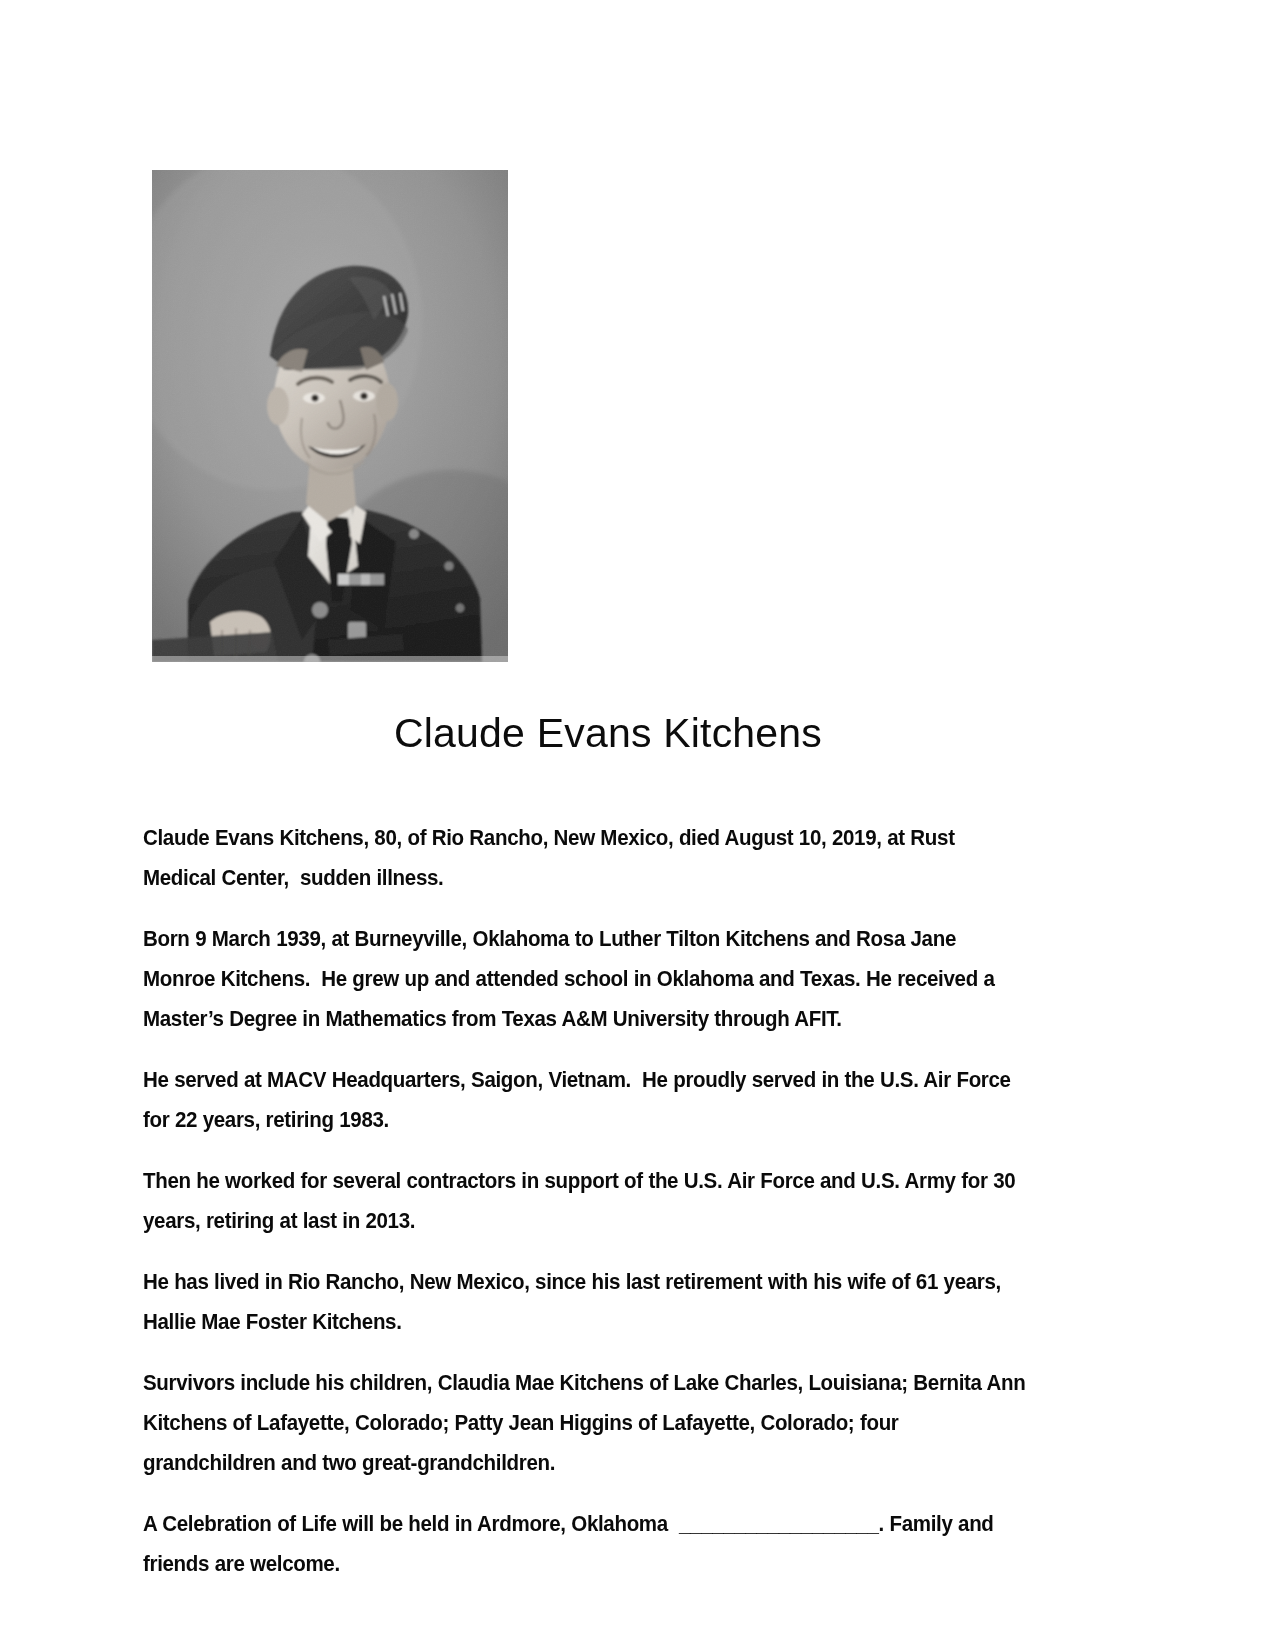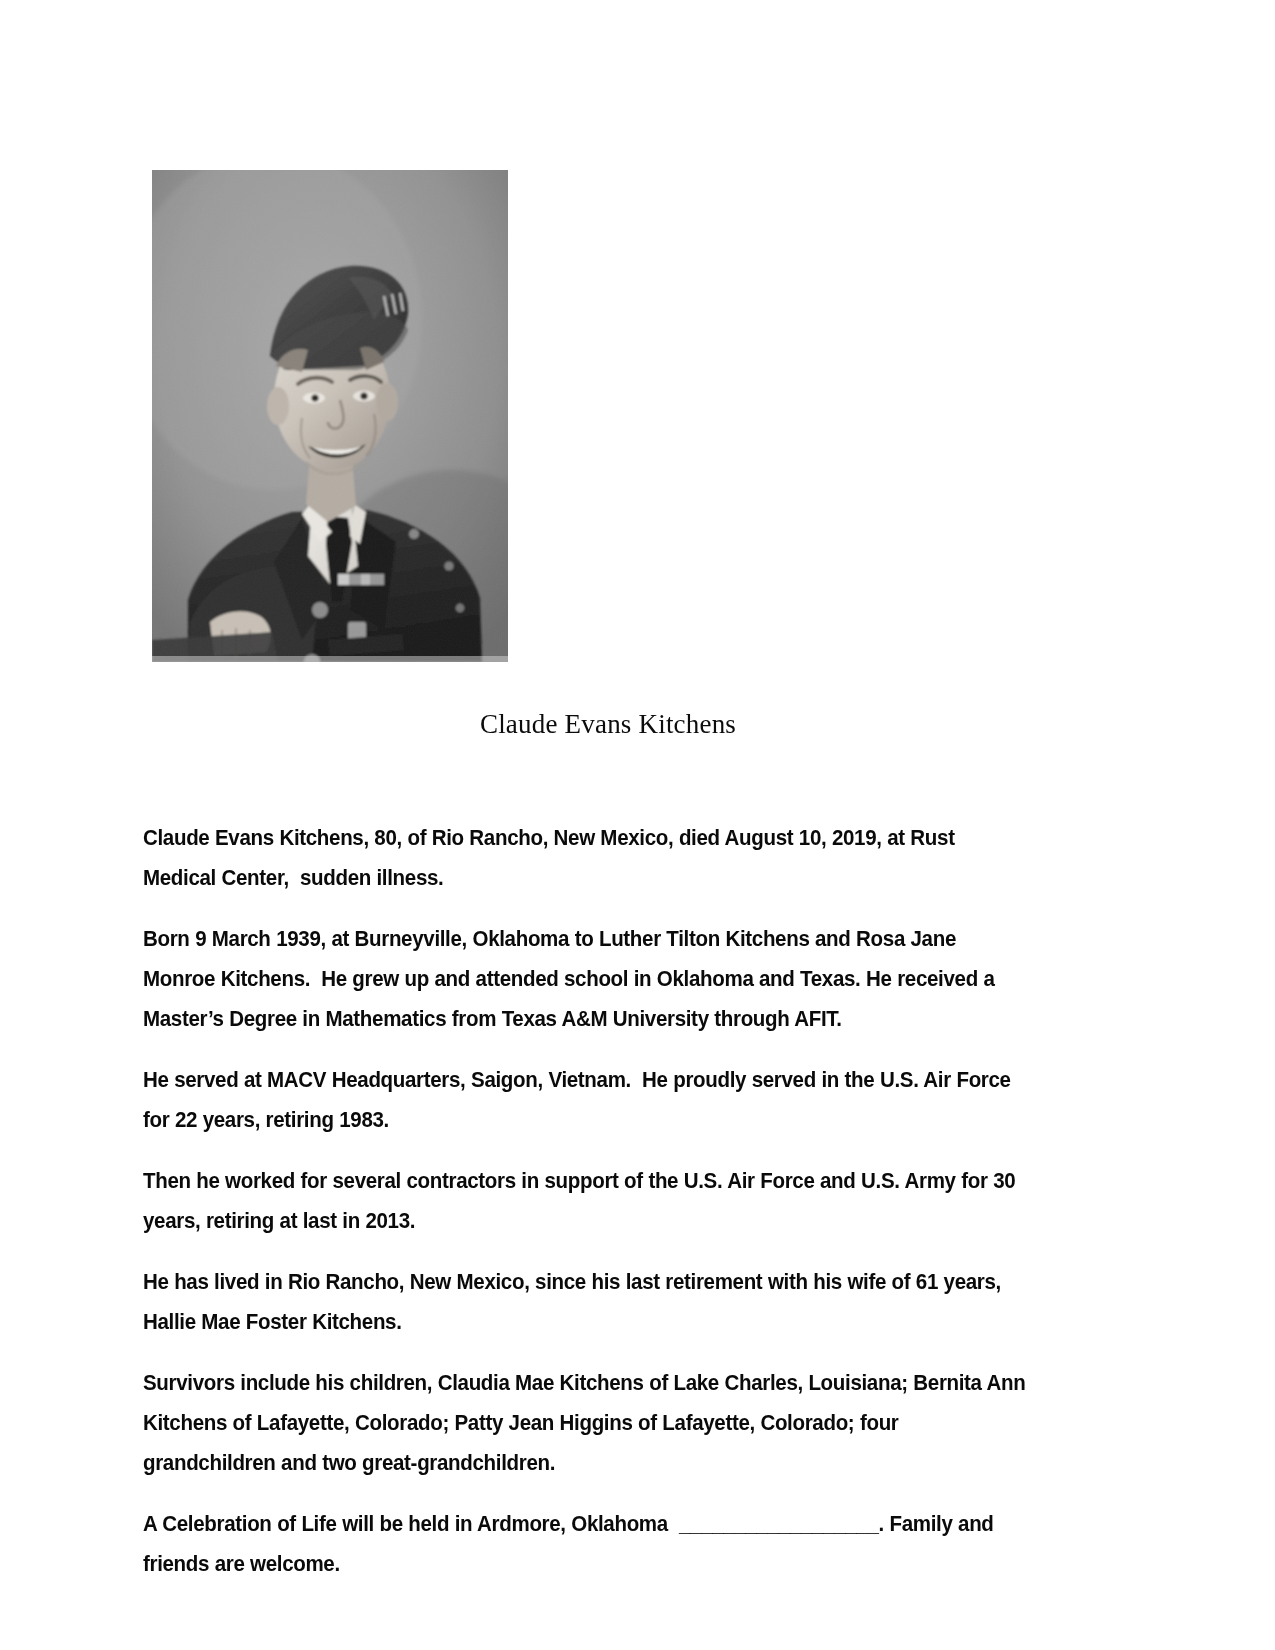--- a/index.html
+++ b/index.html
@@ -39,22 +39,22 @@
     display: block;
   }
 
   
   .obit-title {
     position: absolute;
     left: 143px;
     top: 682px;
     width: 930px;
     text-align: center;
-    font-family: Liberation Serif, serif;
-    font-size: 27px;
+    font-family: Liberation Sans, sans-serif;
+    font-size: 41px;
     font-weight: 400;
     line-height: 48px;
     letter-spacing: 0.2px;
     color: #0c0c0c;
     white-space: nowrap;
   }
 
   
   .body-copy {
     position: absolute;

